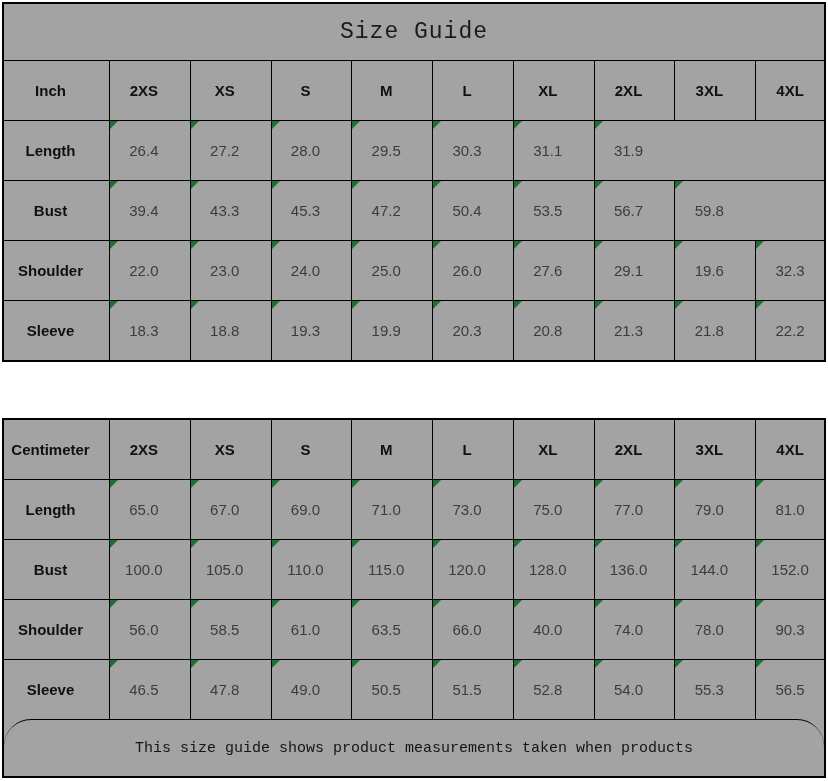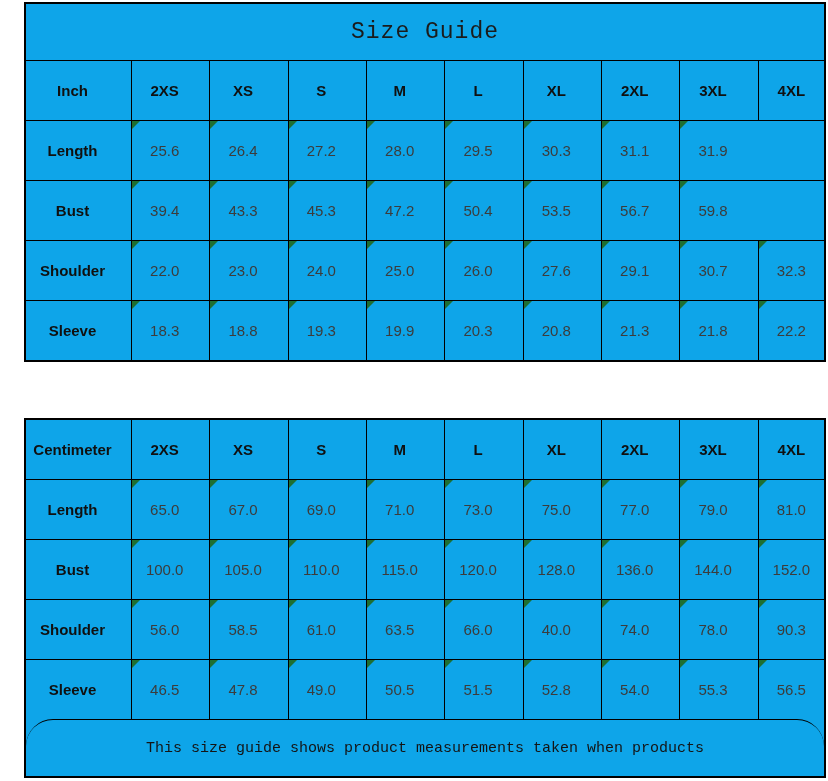--- a/index.html
+++ b/index.html
@@ -4,22 +4,21 @@
 <style>
   html,body{margin:0;padding:0;background:#ffffff;}
   .page{
     width:828px;height:781px;box-sizing:border-box;
     padding:2px;background:#ffffff;
     font-family:"Liberation Sans",sans-serif;
     display:flex;flex-direction:column;
   }
   .panel{
     border:2px solid var(--border,#000);
-    background:#0ea5e9;
-    margin-left:22px;
+    background:#a3a3a3;
   }
   .title{
     height:56px;display:flex;align-items:center;justify-content:center;
     font-family:"Liberation Mono","DejaVu Sans Mono",monospace;
     font-size:23px;color:#1b1b1b;letter-spacing:1px;
     border-bottom:1px solid var(--border,#000);
   }
   .rows > .trow + .trow{border-top:1px solid var(--border,#000);}
   .trow{
     display:grid;
@@ -68,24 +67,20 @@
           <div class="cell head">L</div>
           <div class="cell head">XL</div>
           <div class="cell head">2XL</div>
           <div class="cell head">3XL</div>
           <div class="cell head">4XL</div>
         </div>
         <div class="trow">
           <div class="cell head">Length</div>
           <div class="cell value">
             <span class="tri"></span>
-            <span>25.6</span>
-          </div>
-          <div class="cell value">
-            <span class="tri"></span>
             <span>26.4</span>
           </div>
           <div class="cell value">
             <span class="tri"></span>
             <span>27.2</span>
           </div>
           <div class="cell value">
             <span class="tri"></span>
             <span>28.0</span>
           </div>
@@ -166,21 +161,21 @@
           <div class="cell value">
             <span class="tri"></span>
             <span>27.6</span>
           </div>
           <div class="cell value">
             <span class="tri"></span>
             <span>29.1</span>
           </div>
           <div class="cell value">
             <span class="tri"></span>
-            <span>30.7</span>
+            <span>19.6</span>
           </div>
           <div class="cell value">
             <span class="tri"></span>
             <span>32.3</span>
           </div>
         </div>
         <div class="trow">
           <div class="cell head">Sleeve</div>
           <div class="cell value">
             <span class="tri"></span>

